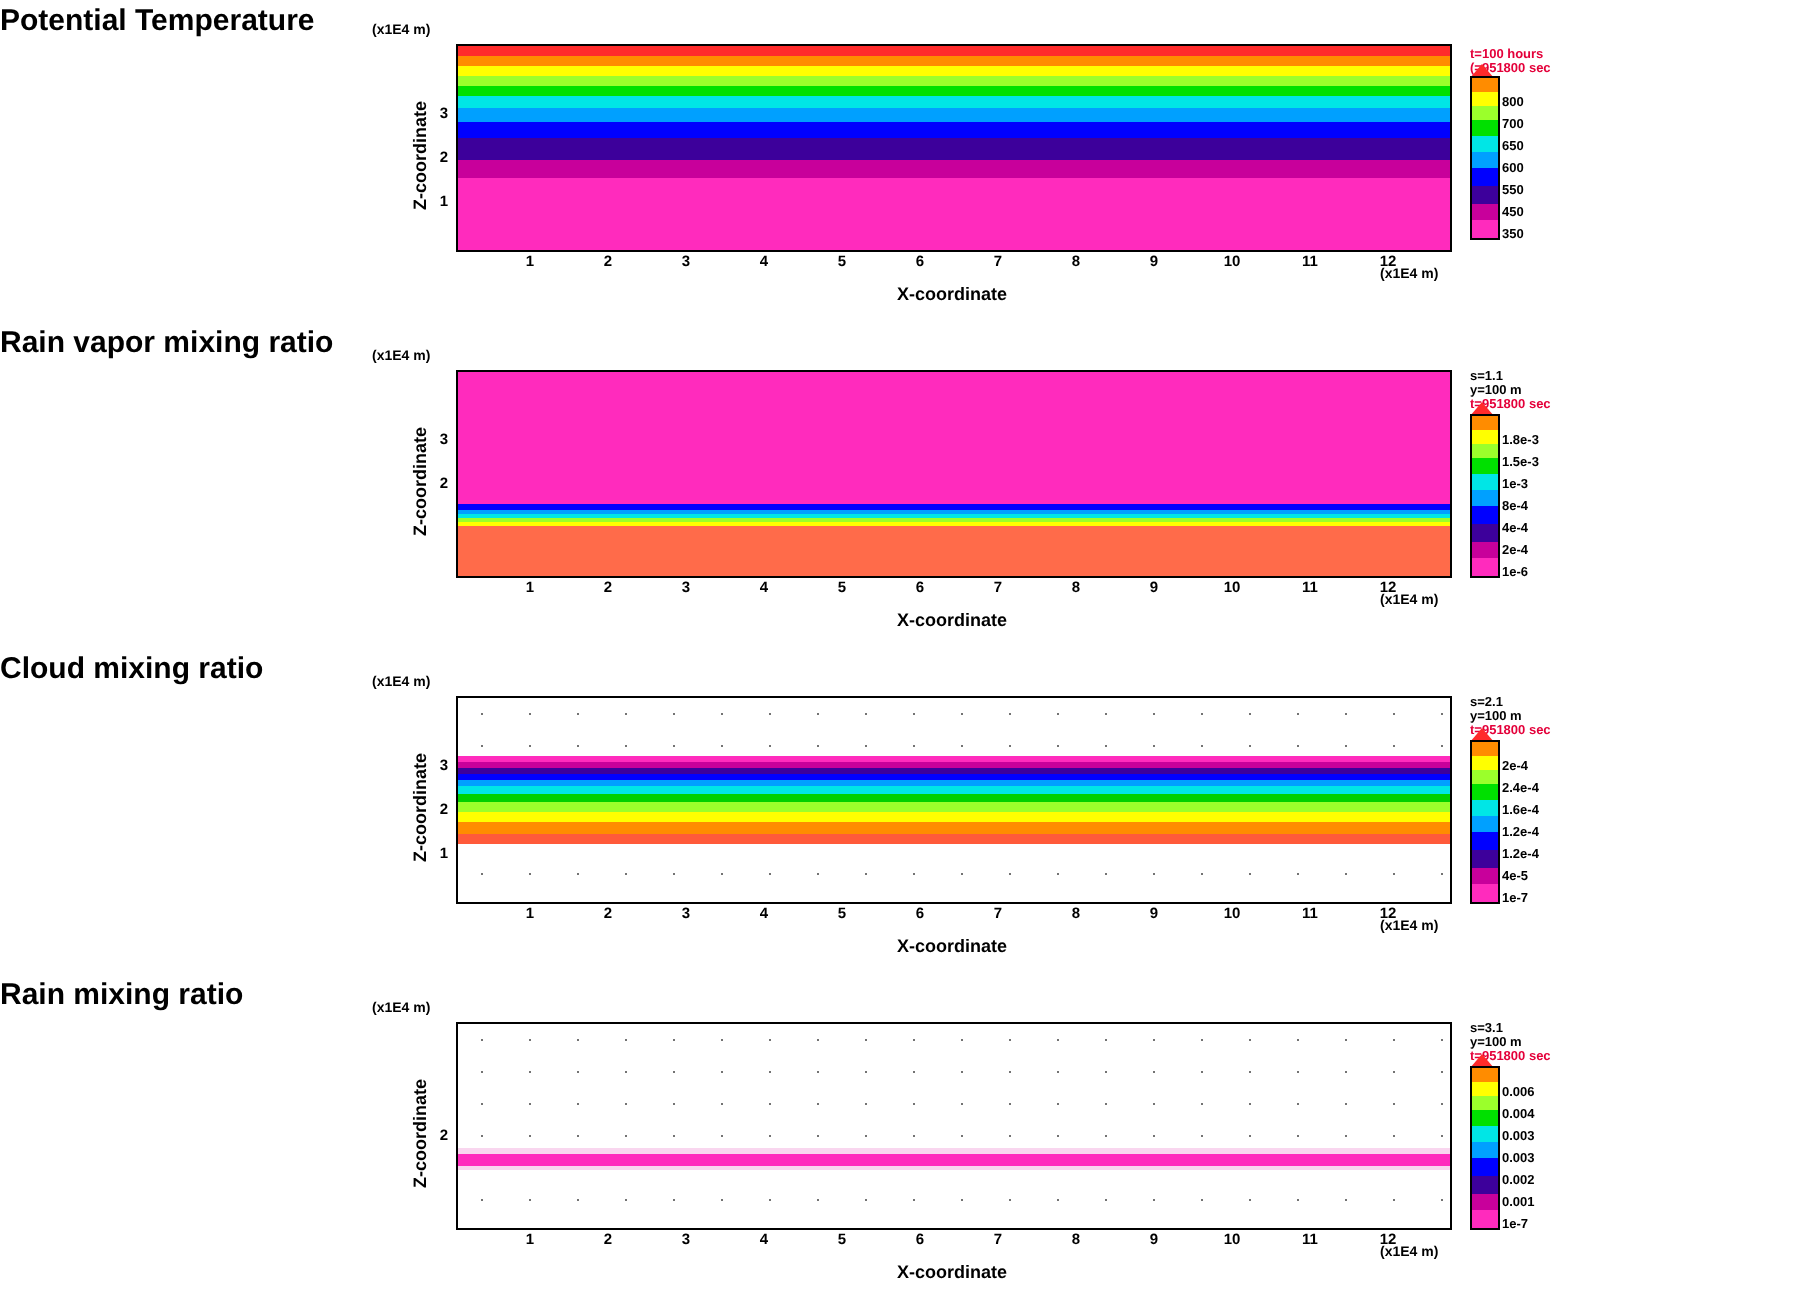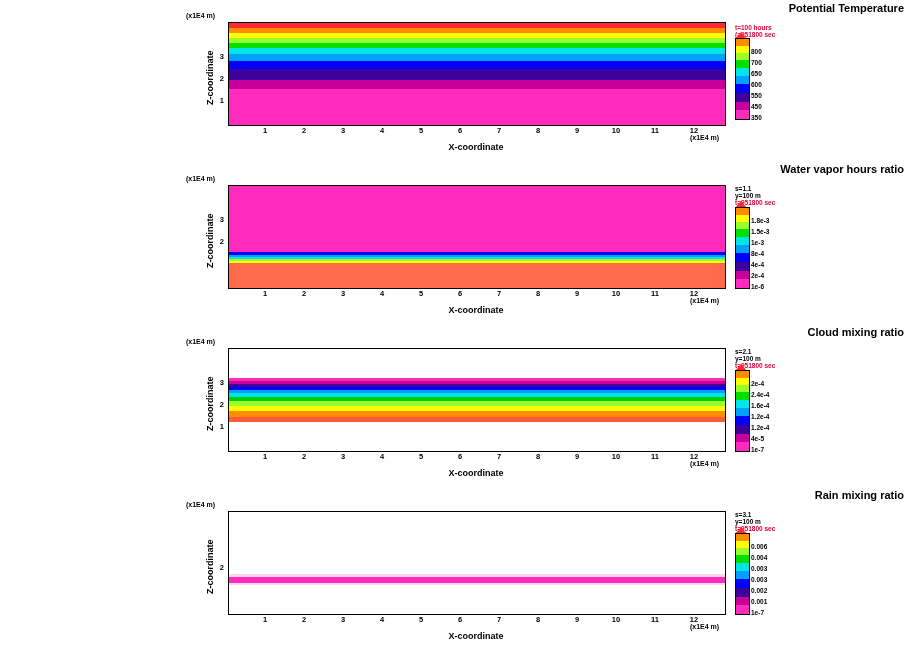--- a/index.html
+++ b/index.html
@@ -1,18 +1,18 @@
 <!DOCTYPE html>
 <html><head>
 <meta charset="utf-8">
 <style>
   html,body{margin:0;padding:0;background:#ffffff;}
   body{width:904px;height:654px;position:relative;font-family:"Liberation Sans",sans-serif;color:#000;}
   .panel{position:absolute;left:0;width:904px;}
-  .title{position:absolute;width:904px;text-align:right;font-size:11px;font-weight:bold;color:#000;}
+  .title{position:absolute;width:904px;text-align:left;font-size:15px;font-weight:bold;color:#000;}
   .topunit{position:absolute;font-size:7px;font-weight:bold;}
   .rightunit{position:absolute;font-size:7px;font-weight:bold;}
   .ylabel{position:absolute;font-size:9px;font-weight:bold;transform:rotate(-90deg);transform-origin:left top;white-space:nowrap;}
   .xlabel{position:absolute;font-size:9px;font-weight:bold;text-align:center;}
   .plotbox{position:absolute;border:1px solid #000;overflow:hidden;background:#fff;}
   .band{position:absolute;left:0;width:100%;}
   .xtick{position:absolute;font-size:7.5px;font-weight:bold;text-align:center;width:14px;}
   .ytick{position:absolute;font-size:7.5px;font-weight:bold;text-align:right;width:10px;}
   .dotgrid{position:absolute;left:0;top:0;width:100%;height:100%;
     background-image:radial-gradient(#000 0.5px, transparent 0.6px);
@@ -86,21 +86,21 @@
     <div class="cbtick" style="top:21px;">700</div>
     <div class="cbtick" style="top:32px;">650</div>
     <div class="cbtick" style="top:43px;">600</div>
     <div class="cbtick" style="top:54px;">550</div>
     <div class="cbtick" style="top:65px;">450</div>
     <div class="cbtick" style="top:76px;">350</div>
   </div>
 </div>
 
 <div class="panel" style="top:163px;">
-  <div class="title" style="top:0px;">Water vapor hours ratio</div>
+  <div class="title" style="top:0px;">Rain vapor mixing ratio</div>
   <div class="topunit" style="left:186px;top:12px;">(x1E4 m)</div>
   <div class="ylabel" style="left:205px;top:105px;">Z-coordinate</div>
   <div class="plotbox" style="left:228px;top:22px;width:496px;height:102px;">
     <div class="band" style="top:0px;height:66px;background:#ff2bbd;"></div>
     <div class="band" style="top:66px;height:3px;background:#0000ff;"></div>
     <div class="band" style="top:69px;height:2px;background:#00a0ff;"></div>
     <div class="band" style="top:71px;height:2px;background:#00e6e6;"></div>
     <div class="band" style="top:73px;height:2px;background:#9bff2b;"></div>
     <div class="band" style="top:75px;height:2px;background:#ffff00;"></div>
     <div class="band" style="top:77px;height:25px;background:#ff6b4a;"></div>

